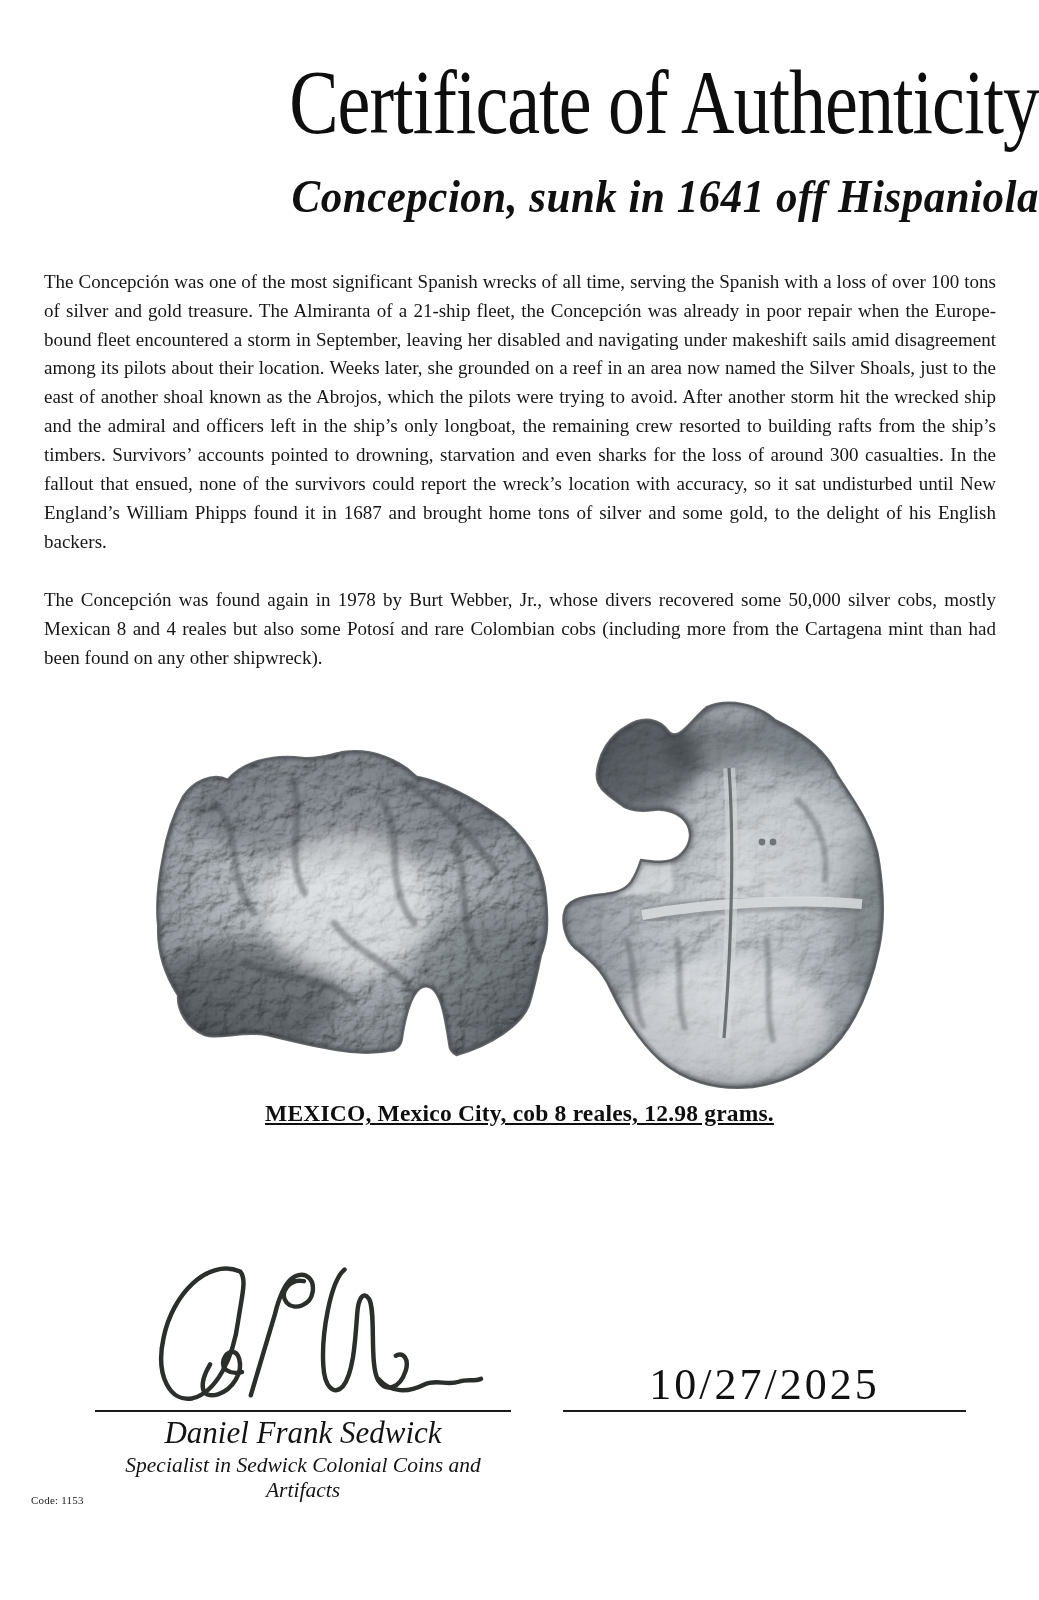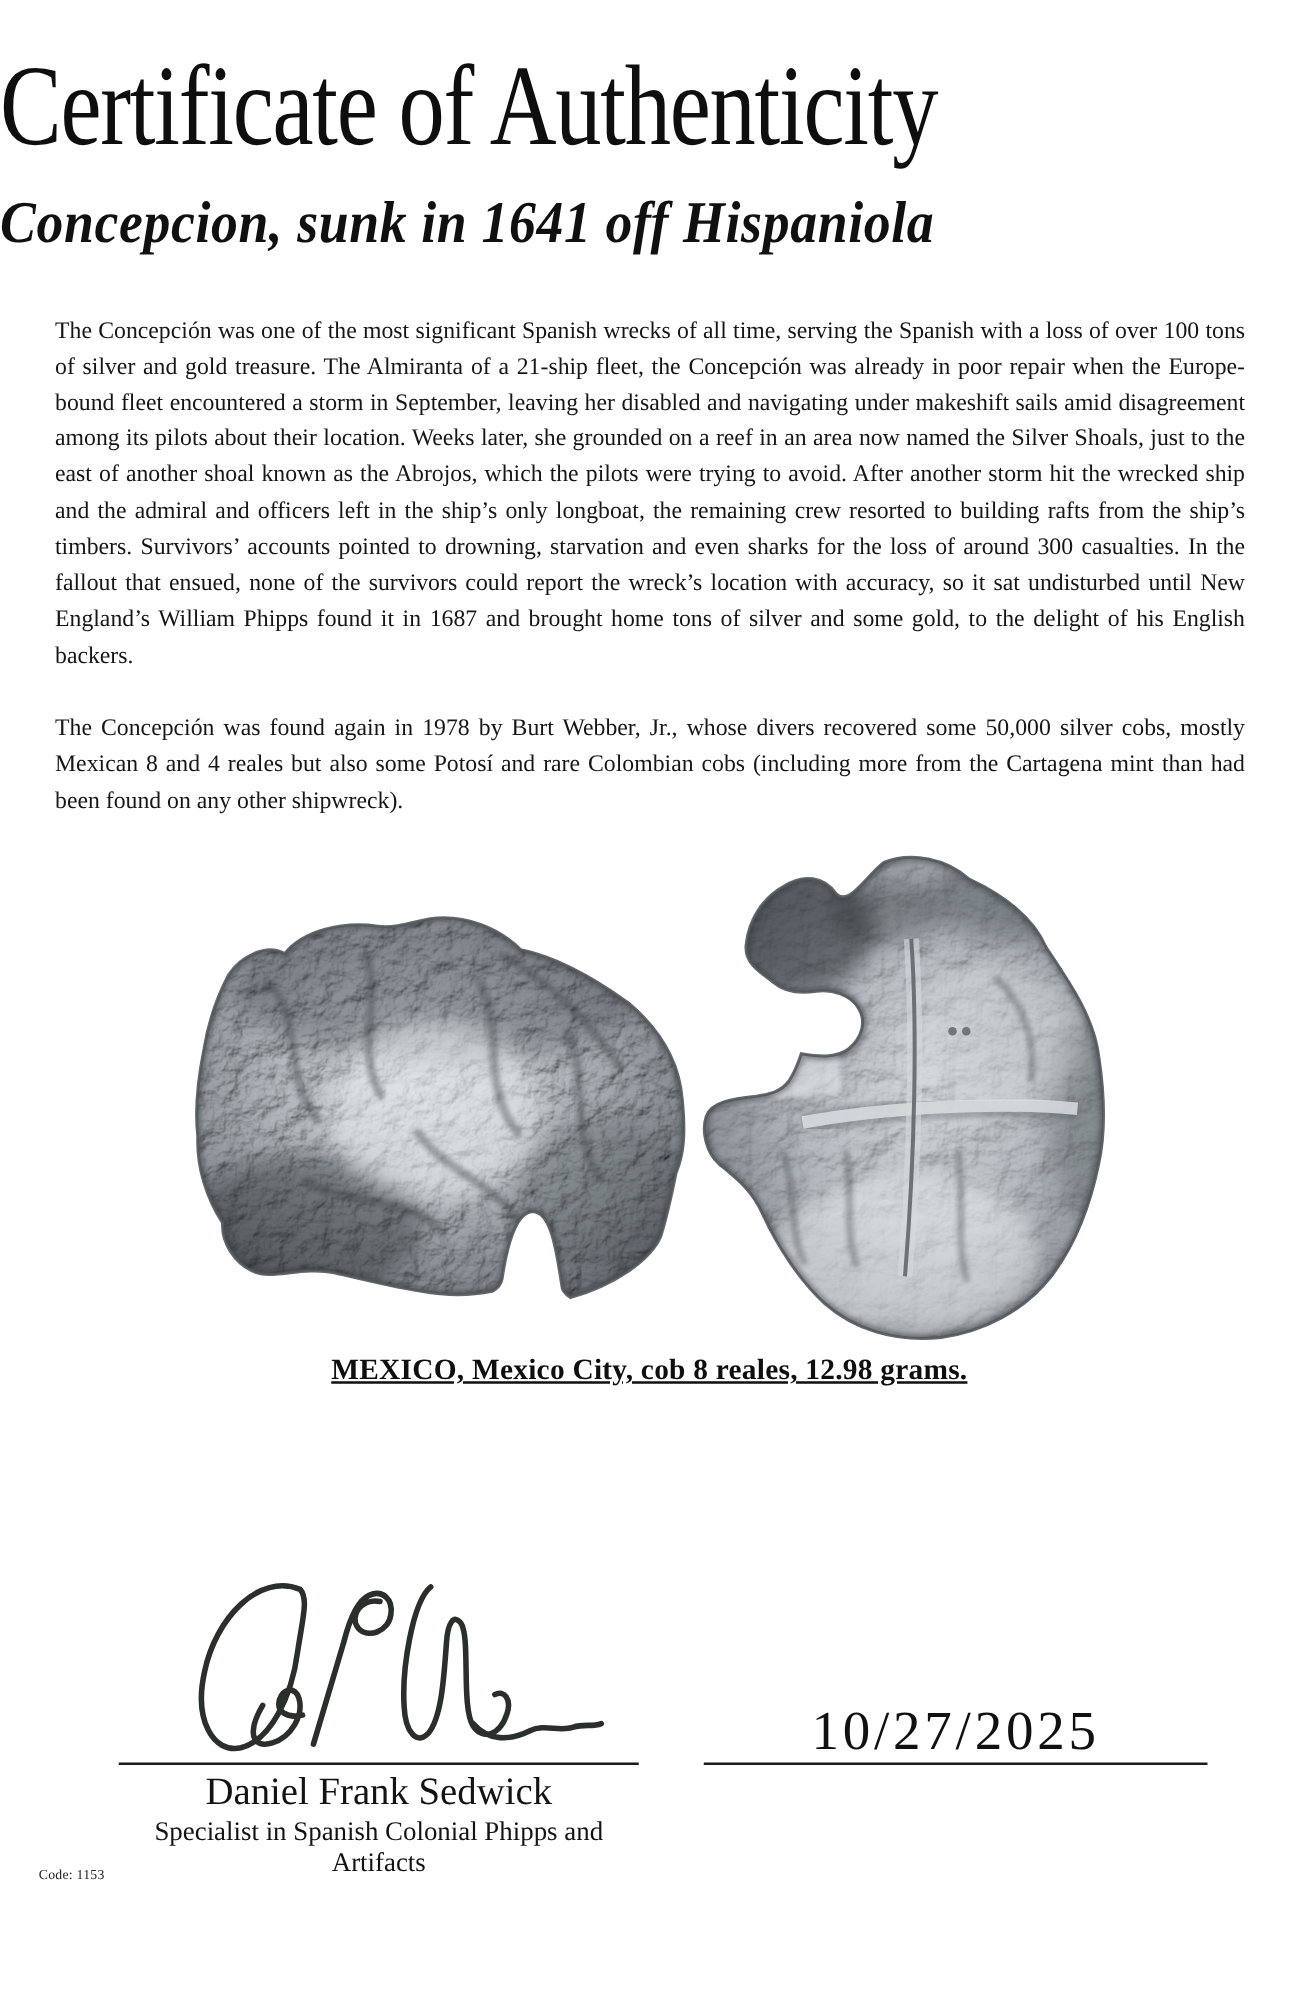--- a/index.html
+++ b/index.html
@@ -1,20 +1,20 @@
 <!DOCTYPE html>
 <html><head>
 <meta charset="utf-8">
 <style>
   html,body { margin:0; padding:0; background:#ffffff; }
   body {
     width:1039px; height:1600px; position:relative; overflow:hidden;
     font-family:"Liberation Serif", serif; color:#151515;
   }
-  .masthead { text-align:left; padding-top:38px; }
+  .masthead { text-align:right; padding-top:55px; }
   .title {
     font-size:74px; font-weight:normal; margin:0; line-height:1.05;
     letter-spacing:-1px; color:#0e0e0e;
     transform:scaleY(1.24); transform-origin:center top;
     font-family:"Liberation Serif", serif;
   }
   .subtitle {
     font-size:43px; font-style:italic; font-weight:bold; color:#101010;
     margin-top:36px; transform:scaleY(1.1); transform-origin:center top;
     letter-spacing:0.5px;
@@ -32,21 +32,21 @@
     display:flex; justify-content:center; align-items:flex-start; gap:6px;
   }
   .coin-left { margin-top:52px; }
 
   .caption {
     text-align:center; font-weight:bold; font-size:23.5px; margin-top:8px;
     letter-spacing:0.2px; color:#0f0f0f;text-decoration:underline;
   }
 
   .sign-row { position:absolute; left:0; top:1246px; width:1039px; display:flex; }
-  .sig-col { margin-left:95px; width:416px; text-align:center; }
+  .sig-col { margin-left:95px; width:416px; text-align:center;font-style:italic; }
   .date-col { margin-left:52px; width:403px; text-align:center; }
   .sig-pad { height:164px; display:flex; align-items:flex-end; justify-content:center; }
   .rule { border-top:2px solid #1c1c1c; width:100%; height:0; }
   .sig-name { font-size:31px; margin-top:3px; color:#131313; }
   .sig-title { font-size:21.5px; margin-top:2px; color:#131313; }
   .date-value {
     height:164px; display:flex; align-items:flex-end; justify-content:center;
     font-size:44px; letter-spacing:3px; box-sizing:border-box;
     color:#111;
   }
@@ -185,21 +185,21 @@
             <path d="M 150 22 C 116 8 80 46 71 90 C 62 130 78 158 101 153 C 125 147 143 112 148 73 C 152 46 157 30 150 22 Z"></path>
             <path d="M 119 118 C 106 140 110 154 127 149 C 143 144 153 126 149 112 C 146 102 136 104 133 113 C 130 123 139 129 152 126"></path>
             <path d="M 216 32 C 201 29 190 44 198 54 C 206 63 223 57 225 43 C 227 30 218 22 207 27 C 196 32 190 50 186 66 L 161 150"></path>
             <path d="M 258 20 C 243 32 234 88 236 119 C 237 141 247 151 256 141 C 267 128 269 94 271 66 C 272 50 277 42 283 50 C 291 62 283 119 293 135 C 301 147 315 143 321 125 C 325 113 319 105 311 109"></path>
             <path d="M 293 133 C 306 148 324 147 340 139 C 352 133 364 140 376 136 C 384 133 392 136 399 133"></path>
           </g>
         </svg>
       </div>
       <div class="rule"></div>
       <div class="sig-name">Daniel Frank Sedwick</div>
-      <div class="sig-title">Specialist in Spanish Colonial Phipps and Artifacts</div>
+      <div class="sig-title">Specialist in Sedwick Colonial Coins and Artifacts</div>
     </div>
     <div class="date-col">
       <div class="date-value">10/27/2025</div>
       <div class="rule"></div>
     </div>
   </section>
 
   <footer class="page-footer">
     <div class="footer-code">Code: 1153</div>
   </footer>

